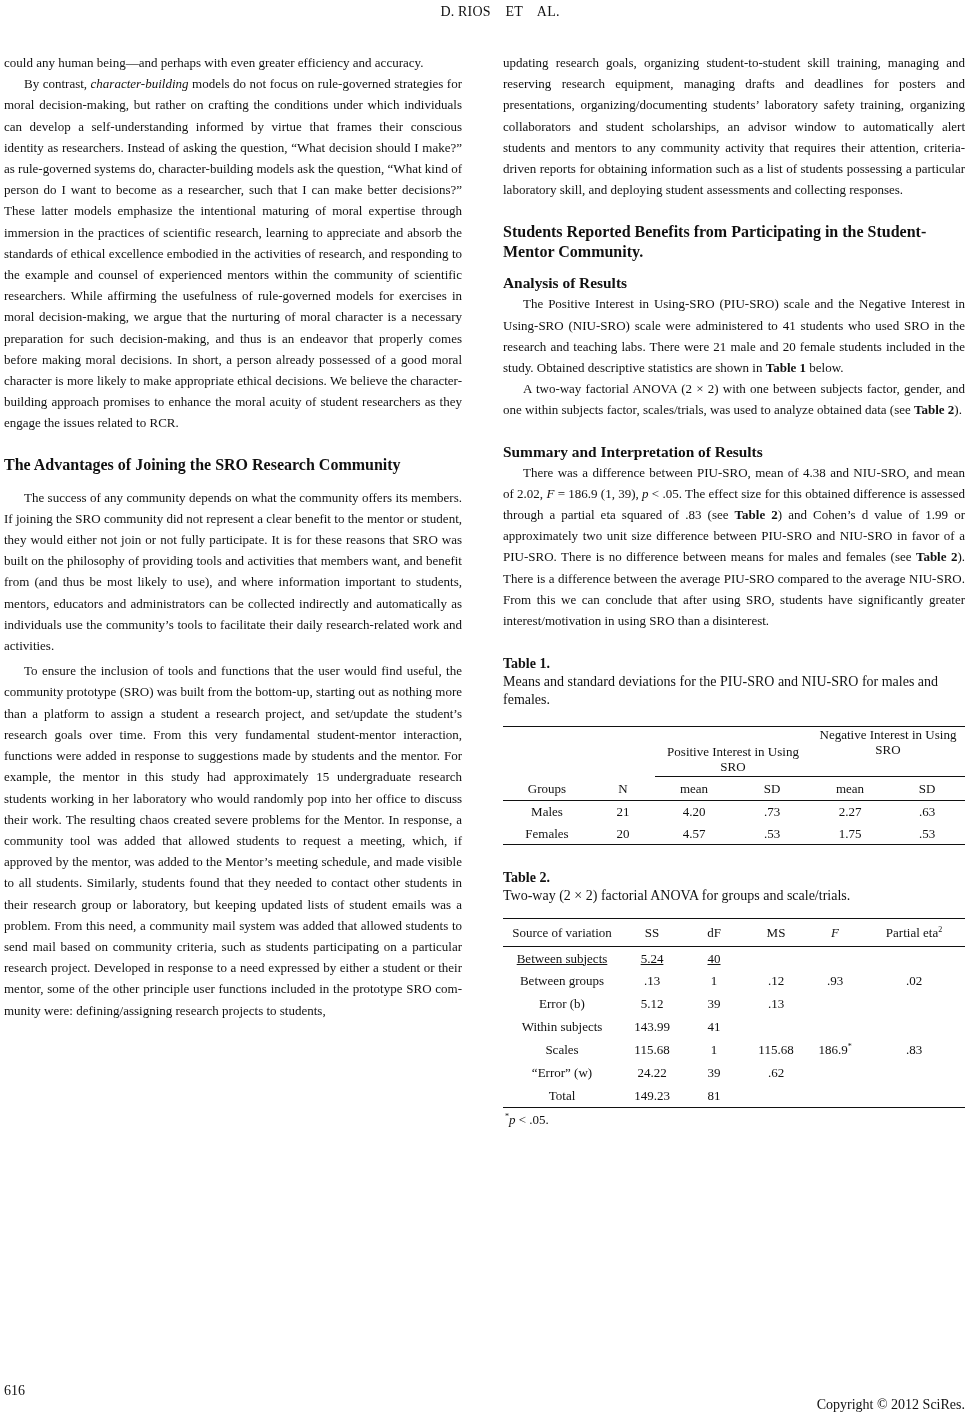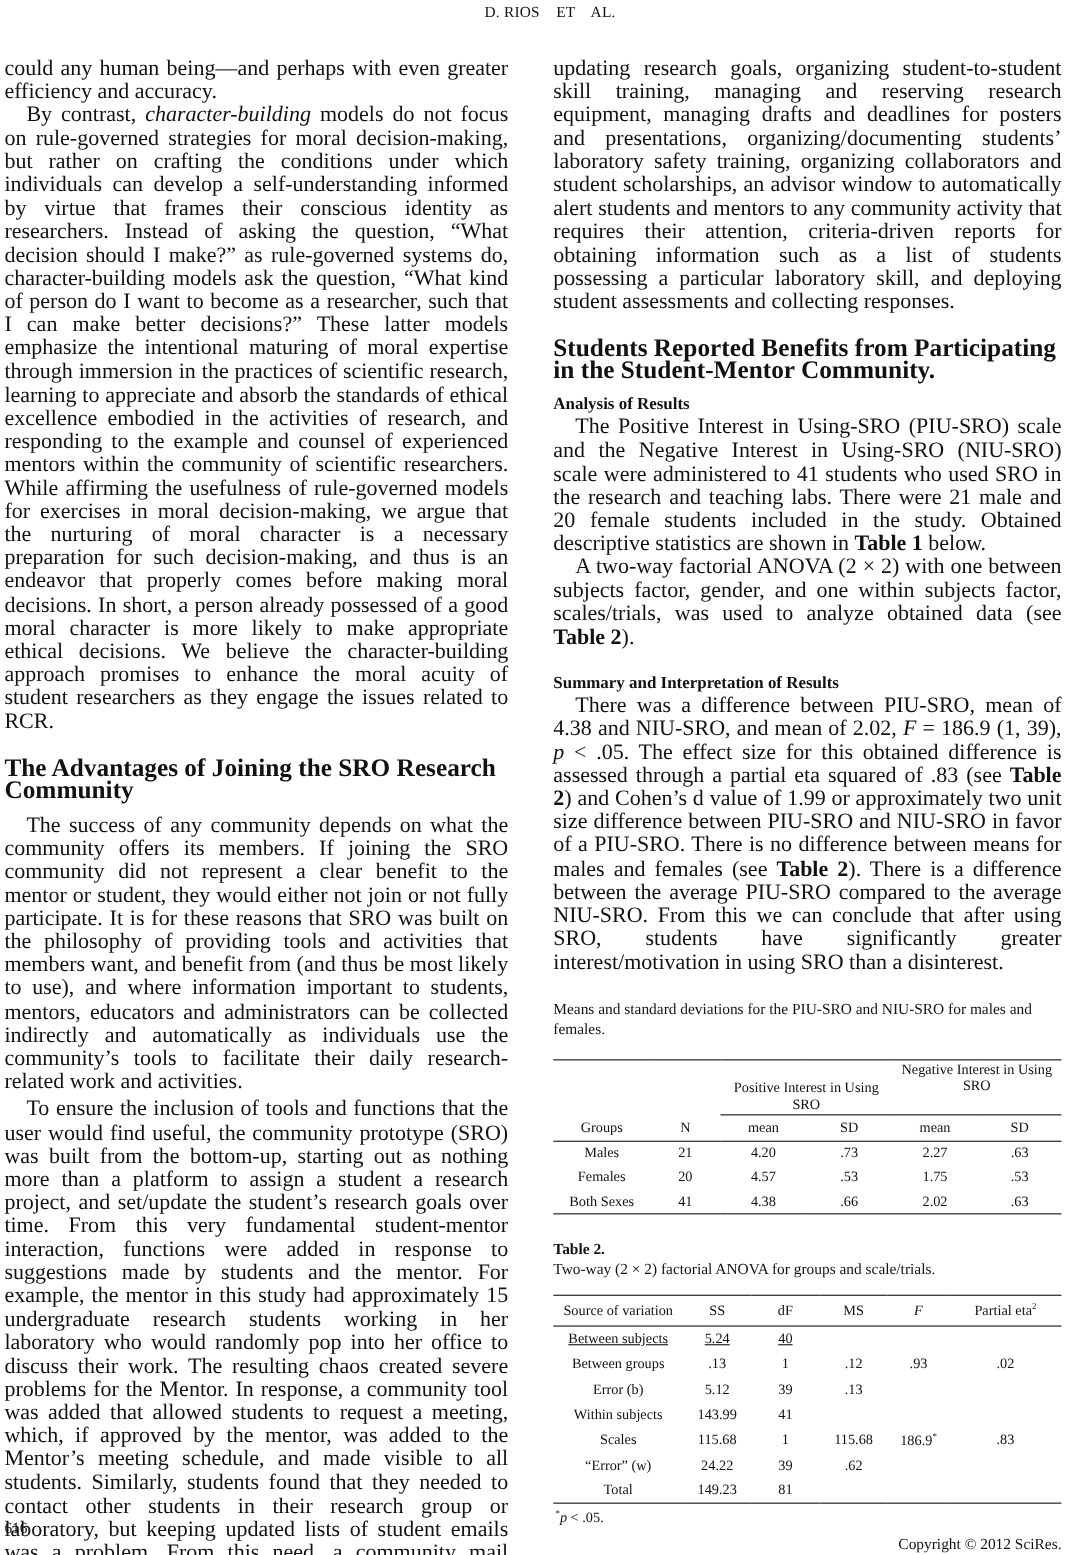--- a/index.html
+++ b/index.html
@@ -2,23 +2,23 @@
 <html><head>
 <meta charset="utf-8">
 <style>
   html,body{margin:0;padding:0;background:#fff;}
   body{width:968px;height:1414px;position:relative;overflow:hidden;color:#111;
        font-family:"Liberation Serif","DejaVu Serif",serif;}
   .header{position:absolute;top:4px;left:16px;width:968px;text-align:center;font-size:14px;letter-spacing:0.2px;}
   .col{position:absolute;top:52px;}
   .col.left{left:4px;width:458px;}
   .col.right{left:503px;width:462px;}
-  .p{font-size:20px;line-height:21.2px;text-align:justify;margin:0;hyphens:manual;}
+  .p{font-size:13px;line-height:21.2px;text-align:justify;margin:0;hyphens:manual;}
   .p.indent{text-indent:20px;}
-  .h2{font-weight:bold;font-size:23px;line-height:20px;margin:0;}
+  .h2{font-weight:bold;font-size:16px;line-height:20px;margin:0;}
   .h3{font-weight:bold;font-size:15.4px;line-height:21px;margin:0;}
   .tbl-title{font-weight:bold;font-size:14px;line-height:18px;margin:0;}
   .tbl-cap{font-size:14px;line-height:18px;margin:0;}
   table{border-collapse:collapse;font-size:13px;width:100%;}
   td,th{font-weight:normal;text-align:center;padding:0;}
   .footer-page{position:absolute;left:4px;top:1383px;font-size:14px;}
   .footer-copy{position:absolute;right:3px;top:1397px;font-size:14px;}
 </style>
 </head>
 <body>
@@ -36,20 +36,21 @@
 <div class="col right">
   <p class="p">updating research goals, organizing student-to-student skill training, managing and reserving research equipment, manag­ing drafts and deadlines for posters and presentations, organiz­ing/documenting students’ laboratory safety training, organiz­ing collaborators and student scholarships, an advisor window to automatically alert students and mentors to any community activity that requires their attention, criteria-driven reports for obtaining information such as a list of students possessing a particular laboratory skill, and deploying student assessments and collecting responses.</p>
   <h2 class="h2" style="margin-top:22px;">Students Reported Benefits from Participating in the Student-Mentor Community.</h2>
   <h3 class="h3" style="margin-top:10px;">Analysis of Results</h3>
   <p class="p indent"><span>The Positive Interest in Using-SRO (PIU-SRO) scale and the Negative Interest in Using-SRO (NIU-SRO) scale were admin­istered to 41 students who used SRO in the research and teach­ing labs. There were 21 male and 20 female students included in the study. Obtained descriptive statistics are shown in </span><b>Table 1</b><span> below.</span></p>
   <p class="p indent"><span>A two-way factorial ANOVA (2 × 2) with one between sub­jects factor, gender, and one within subjects factor, scales/trials, was used to analyze obtained data (see </span><b>Table 2</b><span>).</span></p>
   <h3 class="h3" style="margin-top:20px;">Summary and Interpretation of Results</h3>
   <p class="p indent"><span>There was a difference between PIU-SRO, mean of 4.38 and NIU-SRO, and mean of 2.02, </span><i>F</i><span> = 186.9 (1, 39), </span><i>p</i><span> &lt; .05. The effect size for this obtained difference is assessed through a partial eta squared of .83 (see </span><b>Table 2</b><span>) and Cohen’s d value of 1.99 or approximately two unit size difference between PIU-SRO and NIU-SRO in favor of a PIU-SRO. There is no differ­ence between means for males and females (see </span><b>Table 2</b><span>). There is a difference between the average PIU-SRO compared to the average NIU-SRO. From this we can conclude that after using SRO, students have significantly greater interest/motivation in using SRO than a disinterest.</span></p>
 
   <div style="margin-top:24px;">
+    <p class="tbl-title">Table 1.</p>
     <p class="tbl-cap">Means and standard deviations for the PIU-SRO and NIU-SRO for males and females.</p>
     <table style="margin-top:17px;border-top:1.5px solid #111;border-bottom:1.5px solid #111;">
       <colgroup>
           <col style="width:88px">
           <col style="width:64px">
           <col style="width:78px">
           <col style="width:78px">
           <col style="width:78px">
           <col>
         </colgroup>
@@ -76,28 +77,20 @@
             <td>2.27</td>
             <td>.63</td>
       </tr>
       <tr style="height:22px;">
         <td>Females</td>
             <td>20</td>
             <td>4.57</td>
             <td>.53</td>
             <td>1.75</td>
             <td>.53</td>
-      </tr>
-      <tr style="height:22px;">
-        <td>Both Sexes</td>
-            <td>41</td>
-            <td>4.38</td>
-            <td>.66</td>
-            <td>2.02</td>
-            <td>.63</td>
       </tr>
     </tbody>
       </table>
   </div>
 
   <div style="margin-top:24px;">
     <p class="tbl-title">Table 2.</p>
     <p class="tbl-cap">Two-way (2 × 2) factorial ANOVA for groups and scale/trials.</p>
     <table style="margin-top:13px;border-top:1.5px solid #111;border-bottom:1.5px solid #111;">
       <colgroup>

